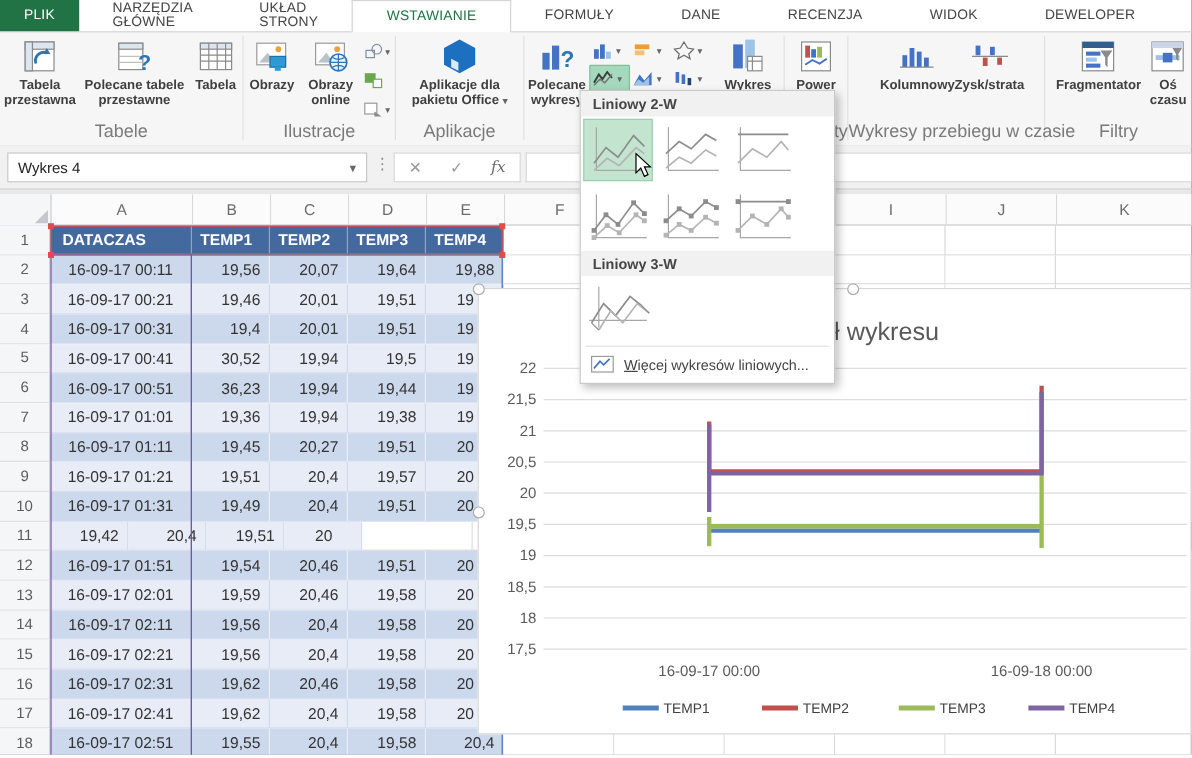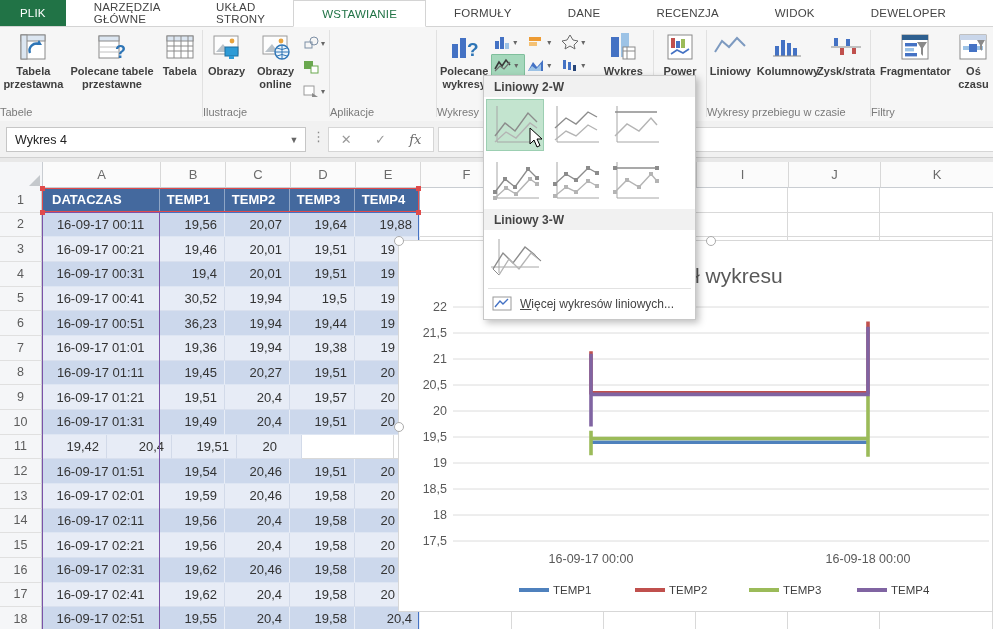--- a/index.html
+++ b/index.html
@@ -11,21 +11,21 @@
   .tab{padding:0 28px;display:flex;align-items:center;font-size:11.5px;color:#444;
        letter-spacing:.2px;cursor:default;}
   .tab.file{background:#217346;color:#fff;padding:0 20px;}
   .tab.active{background:#fff;color:#217346;border:1px solid #d4d4d4;border-bottom:1px solid #fff;
        margin-bottom:-1px;position:relative;z-index:4;}
   
   #ribbon{position:absolute;left:0;top:26px;width:993px;height:95px;background:#f6f6f6;
           border-bottom:1px solid #d0d0d0;z-index:2;}
   .rsep{position:absolute;top:4px;bottom:4px;width:1px;background:#e1e1e1;}
   .rgroup{position:absolute;top:0;height:95px;}
-  .glabel{position:absolute;left:0;right:0;bottom:3px;font-size:11px;color:#7a7a7a;white-space:nowrap;}
+  .glabel{position:absolute;left:0;right:0;bottom:3px;text-align:center;font-size:15px;color:#7a7a7a;white-space:nowrap;}
   .bigbtns{display:flex;align-items:flex-start;height:78px;padding-top:3px;}
   .bigbtn{display:flex;flex-direction:column;align-items:center;padding:0 3px;cursor:default;}
   .bigbtn .bicon{height:36px;display:flex;align-items:center;justify-content:center;}
   .blabel{font-size:11px;line-height:12.5px;color:#3f3f3f;text-align:center;white-space:pre-line;font-weight:bold;}
   .smallstack{display:flex;flex-direction:column;justify-content:flex-start;padding-top:4px;gap:4px;}
   .minibtn{display:flex;align-items:center;gap:2px;height:20px;padding:0 2px;}
   .dd{font-size:8px;color:#666;}
   .chartgrid{display:grid;grid-template-columns:34px 34px 34px;grid-auto-rows:22px;row-gap:1px;padding-top:5px;}
   .cbtn{display:flex;align-items:center;gap:2px;padding:1px 2px;border-radius:1px;}
   .cbtn.greenlit{background:#a5d8bc;border:1px solid #7fbf9c;}
@@ -204,20 +204,31 @@
                 <path d="M9 9 l6 4 h-6 z" fill="#8a8a8a"></path>
               </svg>
               <span class="dd">▾</span>
             </div>
         </div>
       </div>
       <div class="glabel">Ilustracje</div>
     </div>
 
     <div class="rgroup" style="left:330px;width:106px">
+      <div class="bigbtns" style="justify-content:center">
+        <div class="bigbtn" style="width:96px">
+          <span class="bicon">
+            <svg width="34" height="32">
+                <polygon points="17,2 30,9 30,23 17,30 4,23 4,9" fill="#1d6fc0"></polygon>
+                <polygon points="10,18 16,21 16,28 10,25" fill="#fff" opacity="0.85"></polygon>
+              </svg>
+          </span>
+          <span class="blabel"><span>Aplikacje dla pakietu Office</span> <span class="dd">▾</span></span>
+        </div>
+      </div>
       <div class="glabel">Aplikacje</div>
     </div>
 
     <div class="rgroup" style="left:437px;width:216px">
       <div style="display:flex">
         <div class="bigbtn" style="width:50px;padding-top:3px">
           <span class="bicon">
             <svg width="30" height="30">
                 <rect x="3" y="12" width="6" height="14" fill="#4472c4"></rect>
                 <rect x="11" y="6" width="6" height="20" fill="#4472c4"></rect>
@@ -300,28 +311,20 @@
               </svg>
           </span>
           <span class="blabel">Power View</span>
         </div>
       </div>
       <div class="glabel">Raporty</div>
     </div>
 
     <div class="rgroup" style="left:707px;width:163px">
       <div class="bigbtns" style="justify-content:center">
-        <div class="bigbtn" style="width:54px">
-          <span class="bicon">
-            <svg width="34" height="26">
-                <polyline points="2,18 9,7 16,13 24,4 32,12" fill="none" stroke="#7d9ac0" stroke-width="2"></polyline>
-              </svg>
-          </span>
-          <span class="blabel">Liniowy</span>
-        </div>
         <div class="bigbtn" style="width:66px">
           <span class="bicon">
             <svg width="34" height="26">
                 <rect x="4" y="12" width="4" height="10" fill="#4472c4"></rect>
                 <rect x="10" y="6" width="4" height="16" fill="#4472c4"></rect>
                 <rect x="16" y="9" width="4" height="13" fill="#4472c4"></rect>
                 <rect x="22" y="14" width="4" height="8" fill="#4472c4"></rect>
                 <line x1="2" y1="22" x2="30" y2="22" stroke="#8a8a8a"></line>
               </svg>
           </span>

